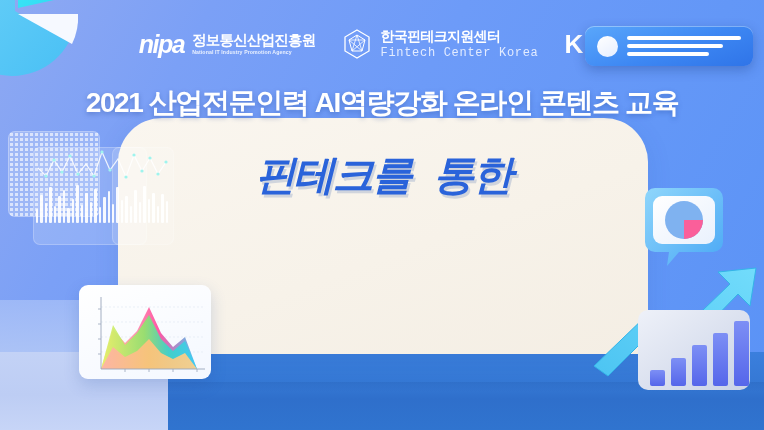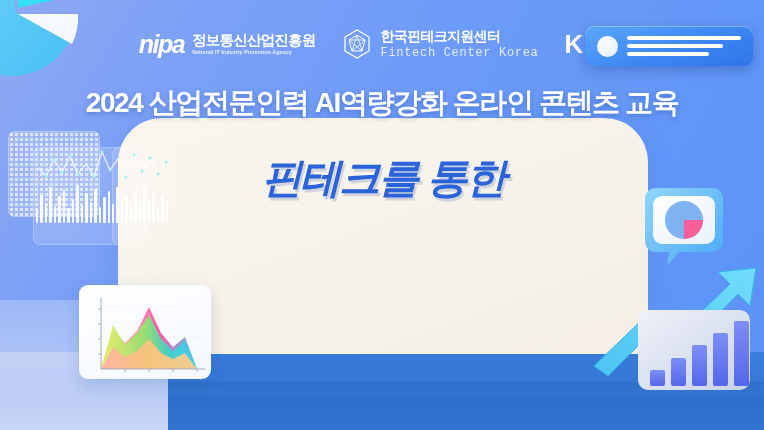--- a/index.html
+++ b/index.html
@@ -68,21 +68,21 @@
     text-shadow:0 2px 5px rgba(25,60,140,.35);
   }
 
   
   .title{
     position:absolute;left:118px;top:152px;width:530px;text-align:center;
     color:#2a63da;font-weight:bold;font-size:41px;line-height:53px;
     letter-spacing:-2px;font-style:italic;
     text-shadow:2px 3px 0 rgba(160,175,205,.45);
   }
-  .title span{display:block;}
+  .title span{display:block;font-family:Liberation Mono, monospace;}
 
   
   .pie-tl{position:absolute;left:-52px;top:-56px;width:134px;height:134px;}
 
   
   .panel{position:absolute;border-radius:7px;}
   .panel-dots{
     left:8px;top:131px;width:90px;height:84px;
     background:rgba(255,255,255,.22);
     background-image:radial-gradient(rgba(255,255,255,.62) 45%,transparent 46%);
@@ -297,21 +297,21 @@
 
   <div class="card-list">
     <span class="av"></span>
     <span class="lines">
       <i style="width:100%"></i>
         <i style="width:84%"></i>
         <i style="width:72%"></i>
     </span>
   </div>
 
-  <div class="strip">2024 산업전문인력 AI역량강화 온라인 콘텐츠 교육</div>
+  <div class="strip">2021 산업전문인력 AI역량강화 온라인 콘텐츠 교육</div>
 
   <div class="title">
     <span>핀테크를 통한</span>
   </div>
 
   <svg class="arrow" viewBox="0 0 176 120">
     <defs>
       <linearGradient id="ar" x1="0" y1="1" x2="1" y2="0">
         <stop offset="0" stop-color="#4cc4f2"></stop>
           <stop offset="1" stop-color="#72dcfb"></stop>

